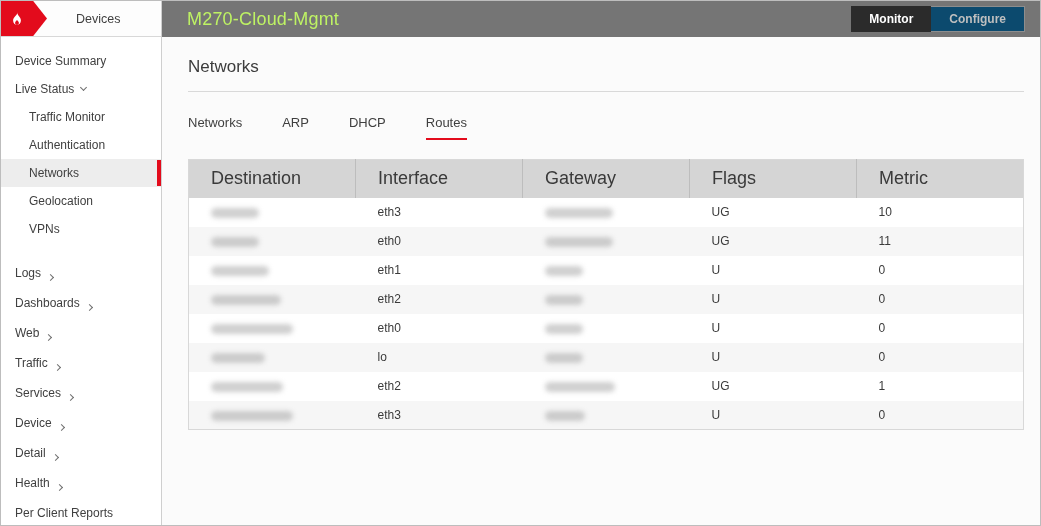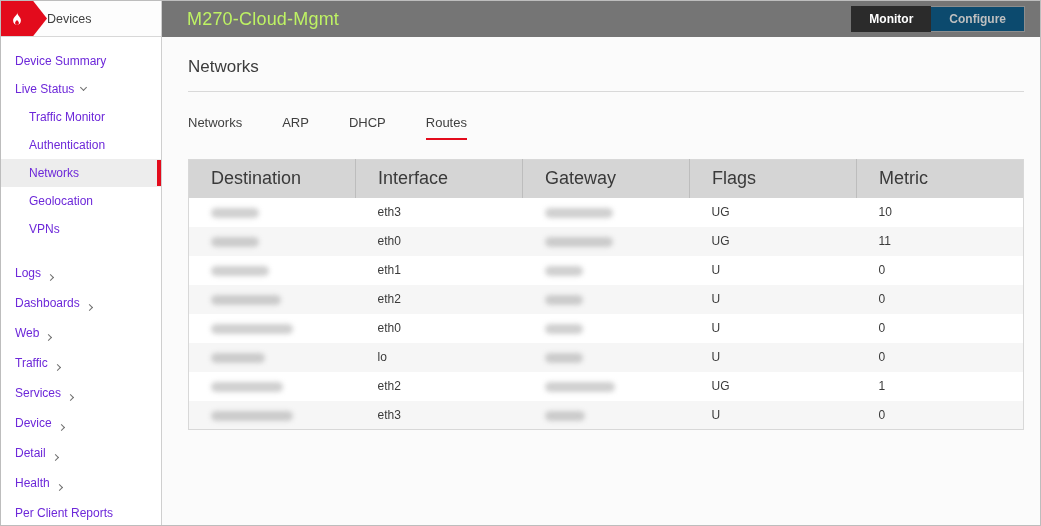--- a/index.html
+++ b/index.html
@@ -28,26 +28,26 @@
     background:#fdfdfd;position:relative;
   }
   .brand-badge{
     width:46px;height:35px;background:var(--accent,#e30b1c);
     clip-path:polygon(0 0,70% 0,100% 50%,70% 100%,0 100%);
     display:flex;align-items:center;justify-content:flex-start;
     padding-left:7px;
   }
   .brand-badge svg{width:18px;height:18px;}
   .sidebar-header-label{
-    margin-left:0;font-size:12.5px;color:#3f3f3f;
+    margin-left:29px;font-size:12.5px;color:#3f3f3f;
   }
   .nav{padding-top:10px;flex:1;}
   .nav-item{
     height:28px;display:flex;align-items:center;
-    padding-left:14px;font-size:12px;color:#6d28d9;cursor:pointer;
+    padding-left:14px;font-size:12px;color:#404040;cursor:pointer;
     position:relative;
   }
   .nav-item.sub{padding-left:28px;}
   .nav-item.group2{height:30px;align-items:flex-end;}
   .nav-item.gap{margin-top:7px;}
   .nav-item.active{background:#ededed;}
   .nav-item.active::after{
     content:"";position:absolute;right:0;top:1px;bottom:1px;width:4px;
     background:var(--accent,#e30b1c);
   }

